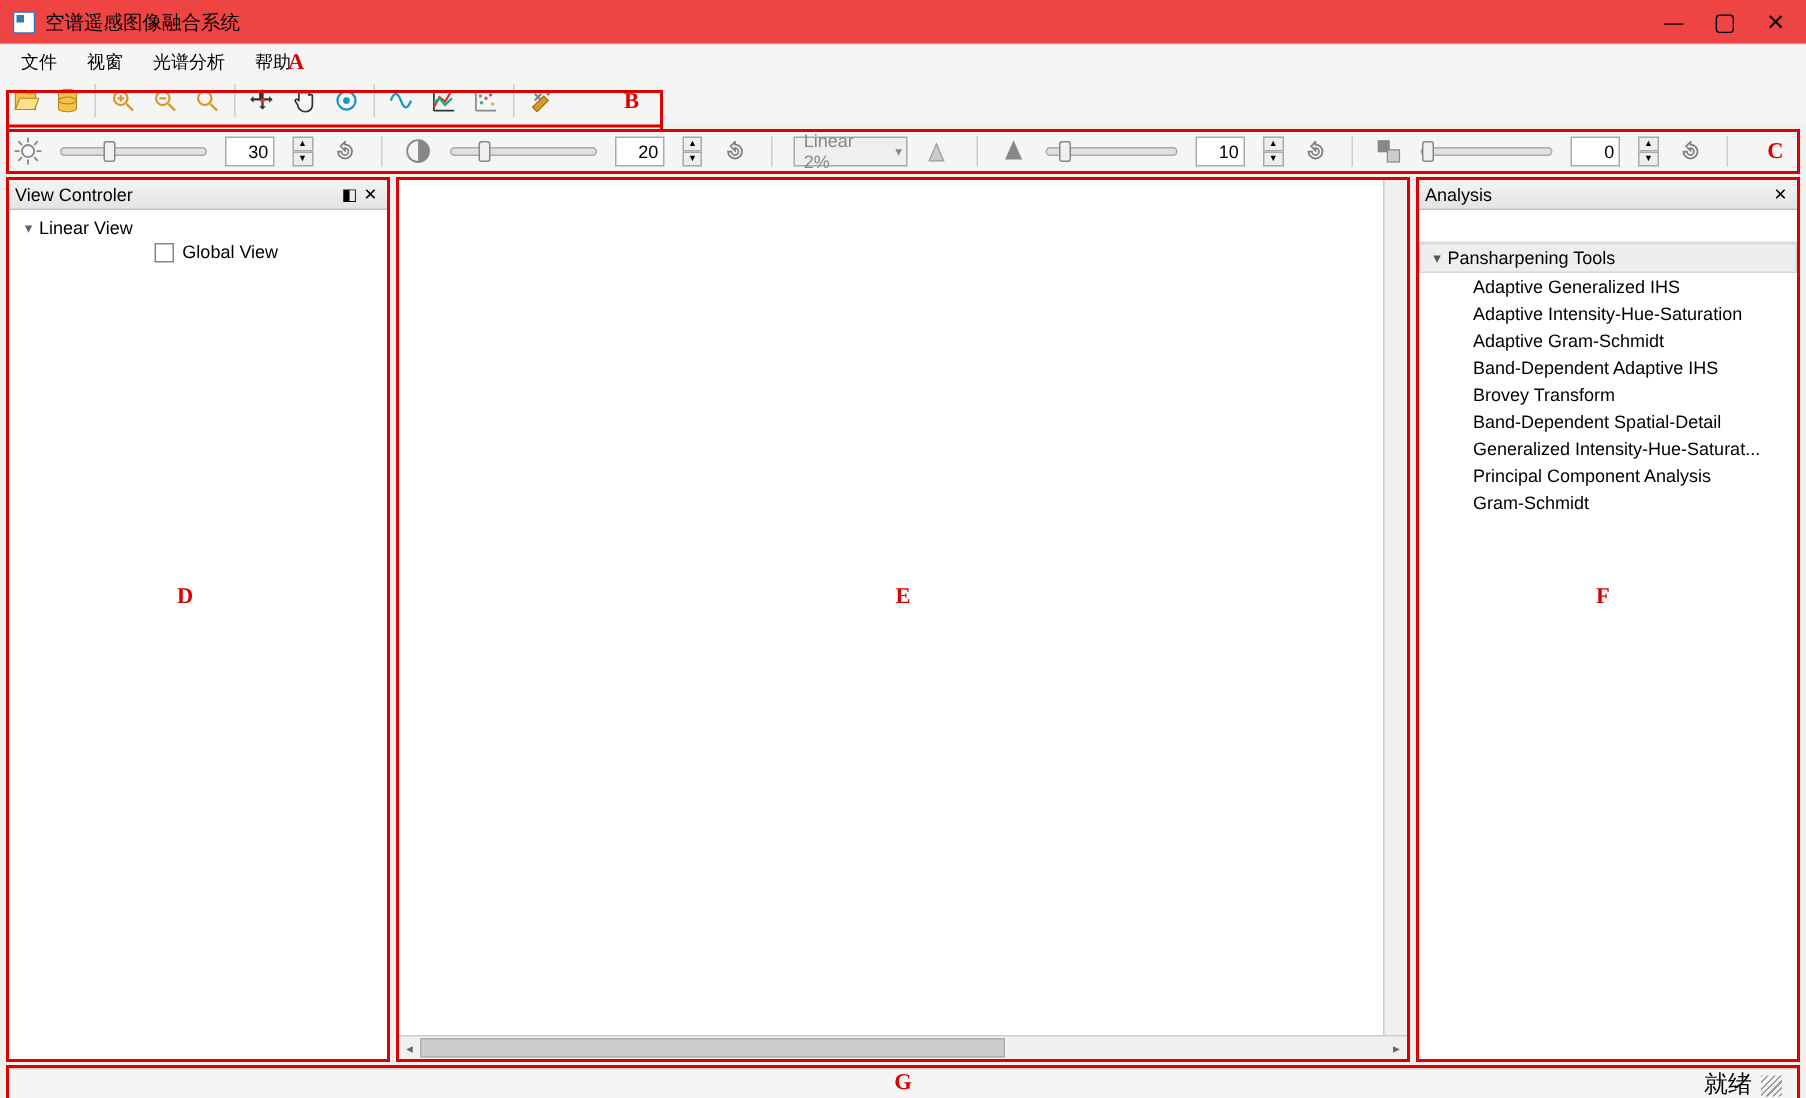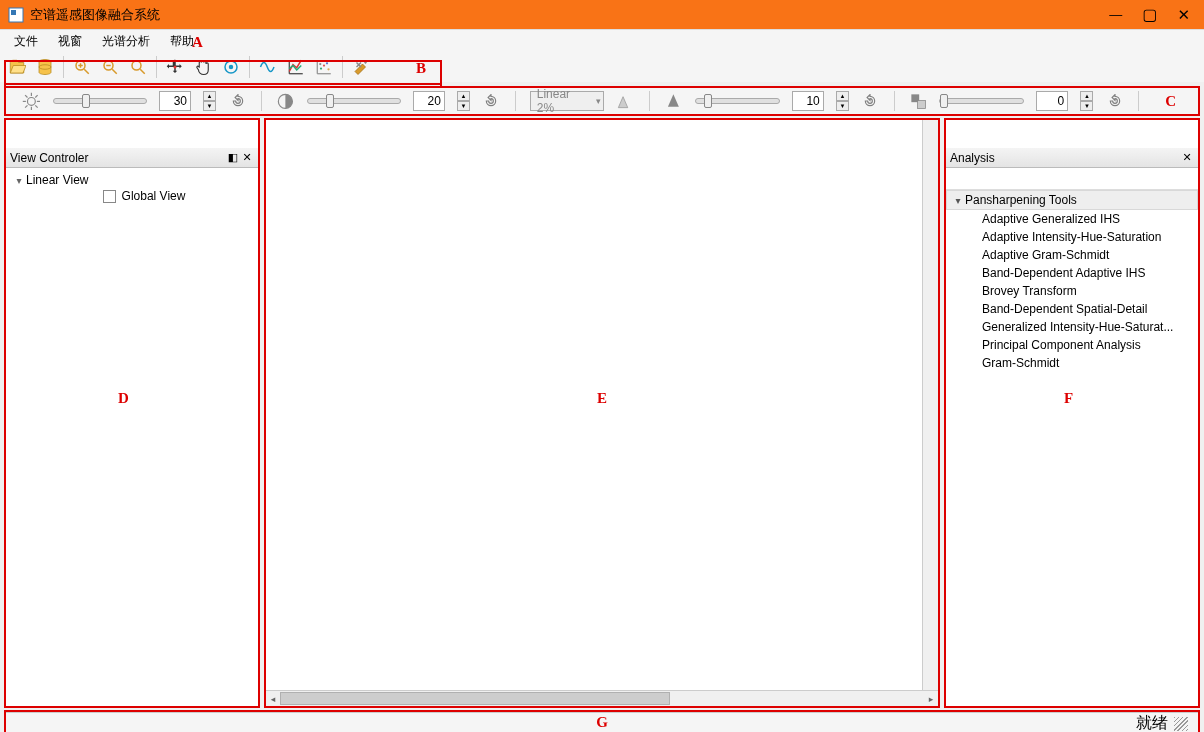--- a/index.html
+++ b/index.html
@@ -1,50 +1,50 @@
 <!DOCTYPE html>
 <html><head>
 <meta charset="utf-8">
 <style>
 * { margin:0; padding:0; box-sizing:border-box; font-family:"Microsoft YaHei",Arial,sans-serif; font-size:12px; }
 body { background:#f0f0f0; width:1204px; height:732px; overflow:hidden; position:relative; }
 
-.titlebar { height:30px; background:#f97316; display:flex; align-items:center; padding:0 8px; border-bottom:1px solid #ddd; }
+.titlebar { height:30px; background:#ef4444; display:flex; align-items:center; padding:0 8px; border-bottom:1px solid #ddd; }
 .titlebar .icon { width:16px; height:16px; margin-right:6px; }
 .titlebar .title { flex:1; font-size:13px; }
 .winbtns { display:flex; gap:20px; align-items:center; margin-right:6px; }
 .winbtns span { font-family:Segoe UI Symbol,Arial; font-size:13px; cursor:default; }
 
 .region-red { border:2px solid #d00; position:relative; }
 .region-label { position:absolute; color:#d00; font-size:15px; font-weight:bold; font-family:"Times New Roman",serif; pointer-events:none; z-index:5; }
 
 .menubar { height:22px; background:#f5f5f5; display:flex; align-items:center; padding:0 4px; }
 .menubar span { padding:0 10px; cursor:default; }
 
 .toolbar { height:30px; background:#f5f5f5; display:flex; align-items:center; padding:0 4px; gap:2px; }
 .toolbar .btn { width:26px; height:26px; display:flex; align-items:center; justify-content:center; cursor:default; }
 .toolbar .sep { width:1px; height:22px; background:#ccc; margin:0 3px; }
 .btn svg { width:18px; height:18px; }
 
-.ctrlbar { height:26px; background:#f5f5f5; display:flex; align-items:center; padding:0 16px; gap:12px; }
+.ctrlbar { height:26px; background:#f5f5f5; display:flex; align-items:center; padding:0 3px; gap:12px; }
 .ctrlbar .sep { width:1px; height:20px; background:#ccc; margin:0 2px; }
 .ctrlbar .slider { height:6px; background:#e0e0e0; border:1px solid #aaa; border-radius:3px; position:relative; display:inline-block; }
 .ctrlbar .slider .thumb { position:absolute; width:8px; height:14px; background:#f0f0f0; border:1px solid #888; border-radius:2px; top:-5px; }
 .ctrlbar .num { width:34px; height:20px; border:1px solid #aaa; background:#fff; display:flex; align-items:center; justify-content:flex-end; padding-right:3px; }
 .ctrlbar .spinner { width:14px; height:20px; display:flex; flex-direction:column; }
 .ctrlbar .spinner div { flex:1; border:1px solid #aaa; background:#eee; font-size:6px; text-align:center; line-height:8px; }
 .ctrlbar .reset { width:20px; height:20px; display:flex; align-items:center; justify-content:center; }
 .ctrlbar .reset svg { width:14px; height:14px; stroke:#7f7f7f; }
 .ctrlbar .iconc { width:20px; height:20px; display:flex; align-items:center; justify-content:center; }
 .ctrlbar .combo { height:20px; border:1px solid #aaa; background:#efefef; color:#888; padding:0 16px 0 6px; display:flex; align-items:center; position:relative; }
 .ctrlbar .combo::after { content:"▾"; position:absolute; right:3px; font-size:9px; color:#888; }
 
 .workspace { display:flex; height:590px; }
 .panel { background:#fff; display:flex; flex-direction:column; }
-.panel-head { height:20px; background:linear-gradient(#f4f4f4,#e4e4e4); border-bottom:1px solid #bbb; display:flex; align-items:center; padding:0 4px; font-family:"Courier New",monospace;margin-top:28px; }
+.panel-head { height:20px; background:linear-gradient(#f4f4f4,#e4e4e4); border-bottom:1px solid #bbb; display:flex; align-items:center; padding:0 4px; font-family:"Courier New",monospace; }
 .panel-head .t { flex:1; }
 .panel-head .pin, .panel-head .x { width:14px; text-align:center; cursor:default; font-family:Arial; font-size:11px; }
 
 .tree { padding:4px 6px; font-size:13px; }
 .tree .row { display:flex; align-items:center; padding:1px 0; }
 .tree .caret { width:14px; text-align:center; color:#666; font-size:10px;}
 .tree .cb { width:13px; height:13px; border:1px solid #888; margin-right:6px; }
 .tree .indent1 { margin-left:24px;justify-content:center; }
 
 .toolbox-body { padding:0; font-size:13px; }

